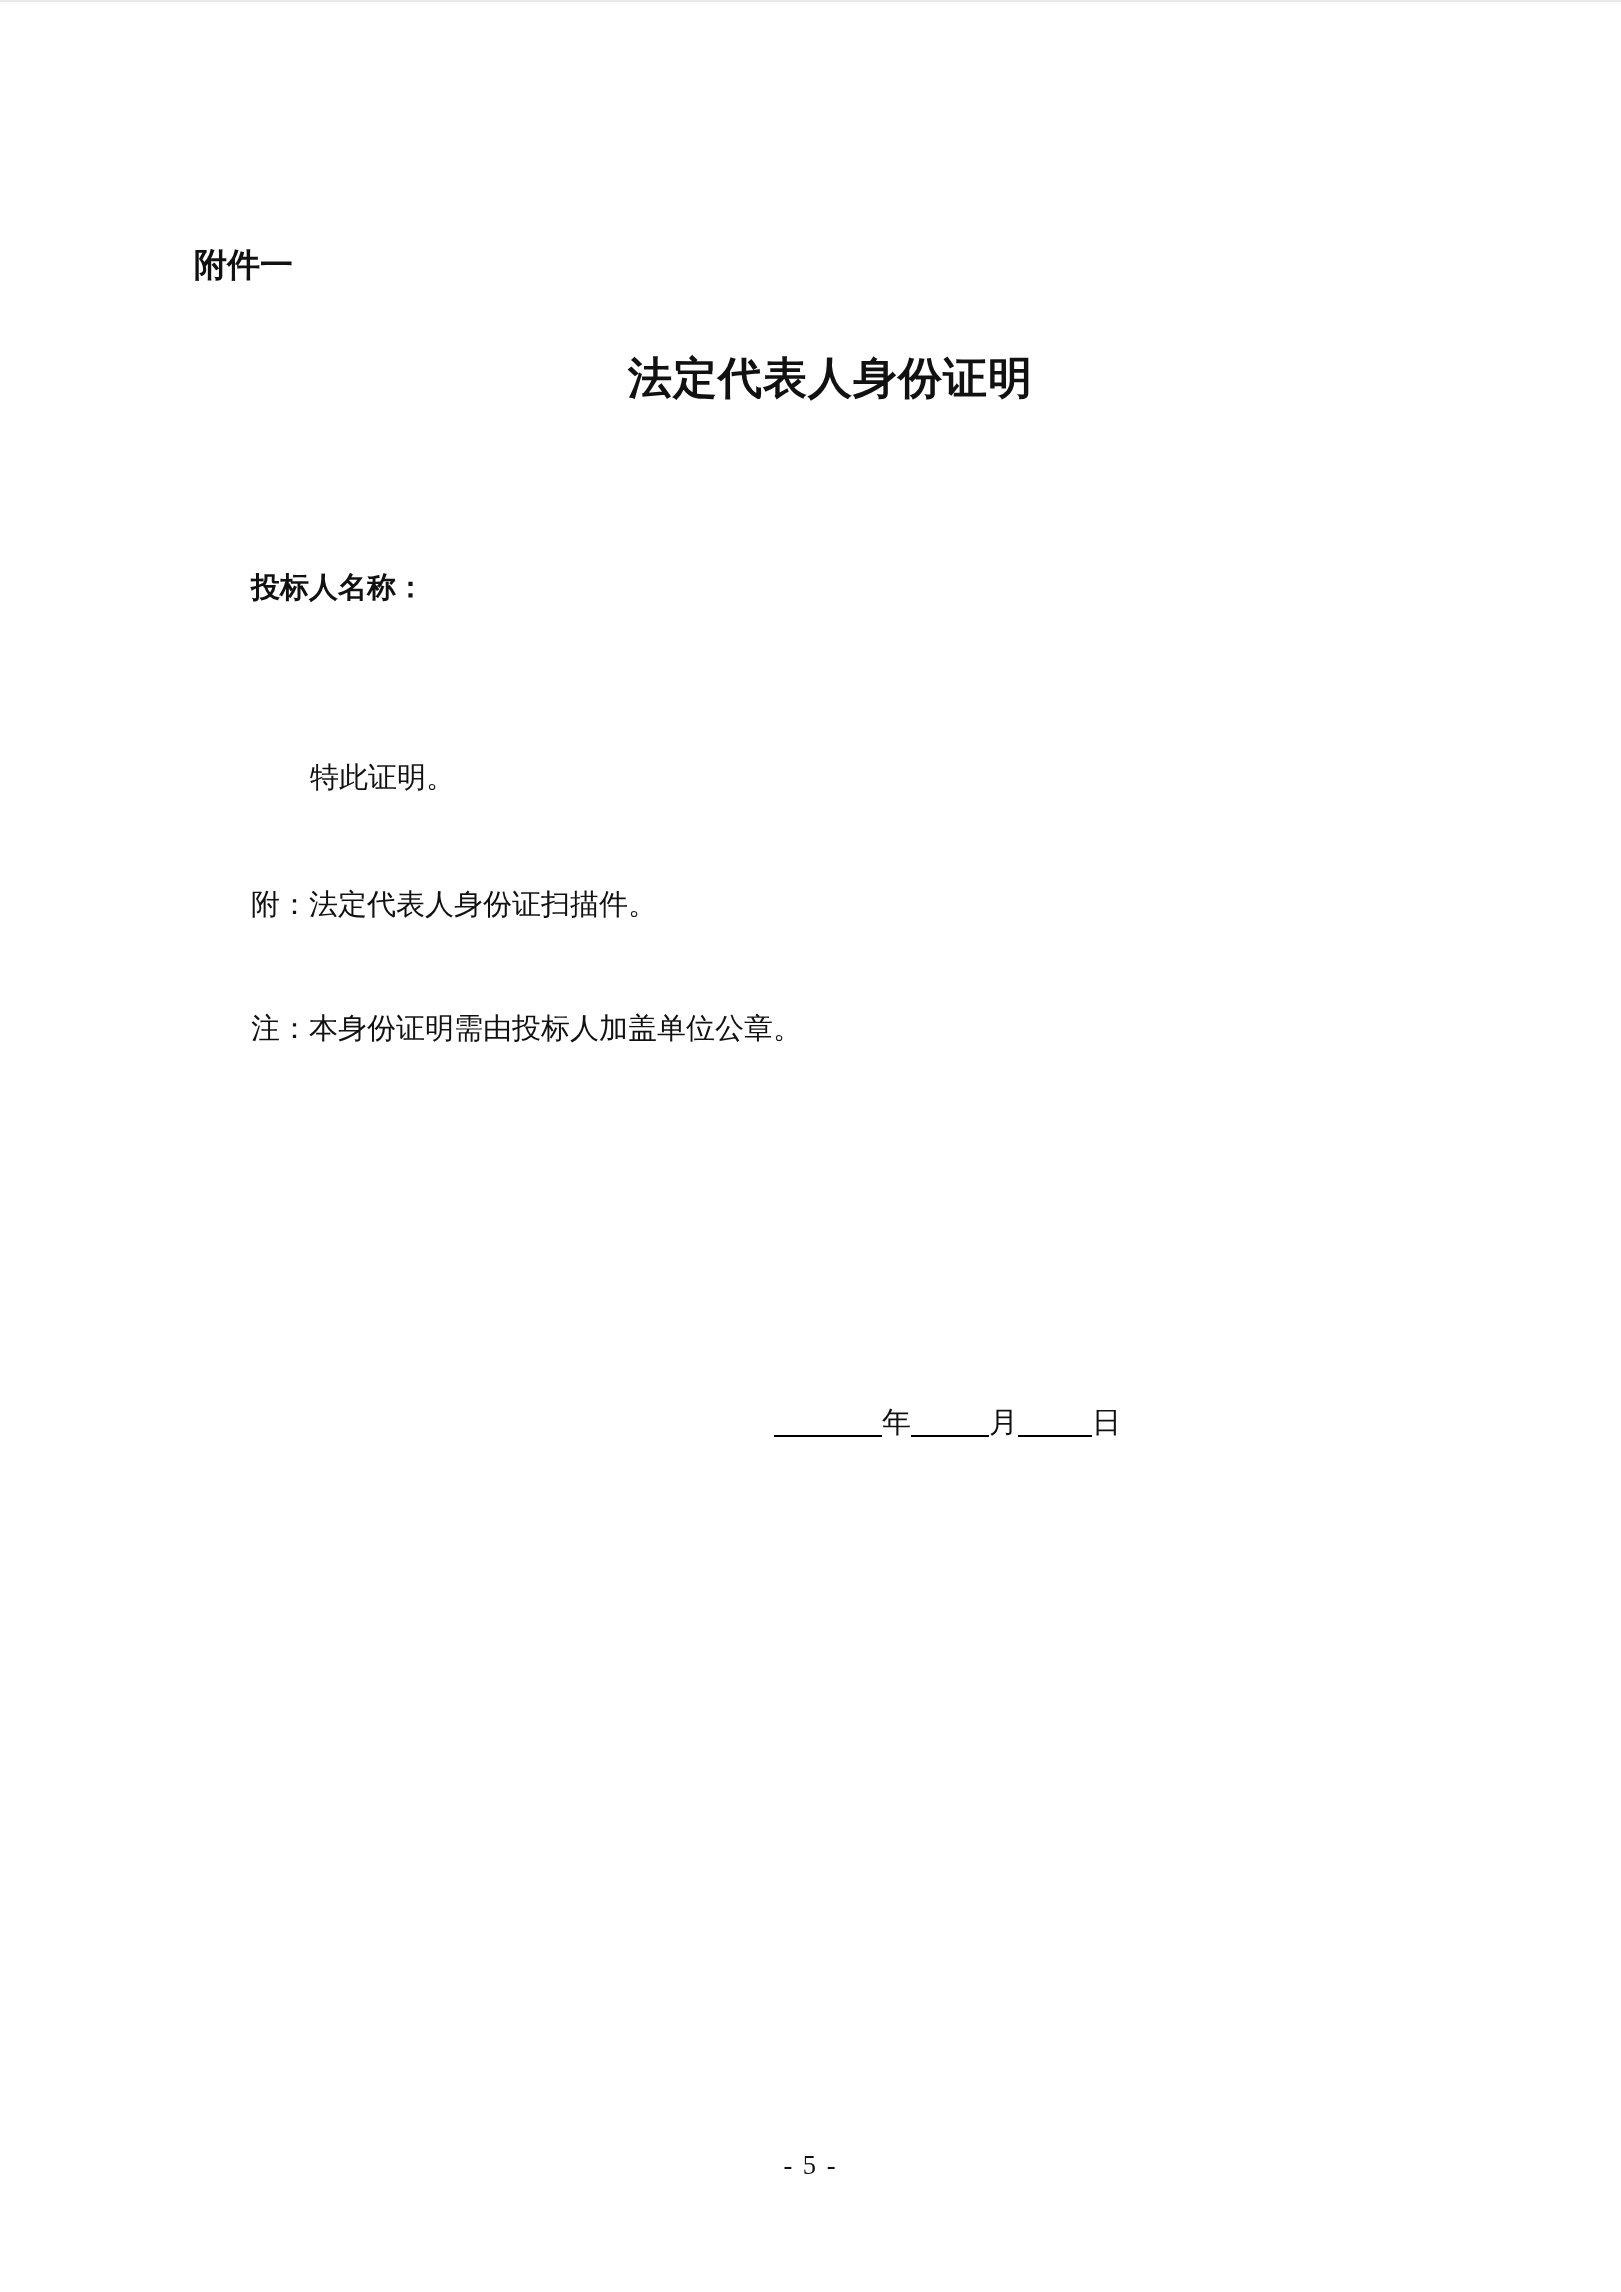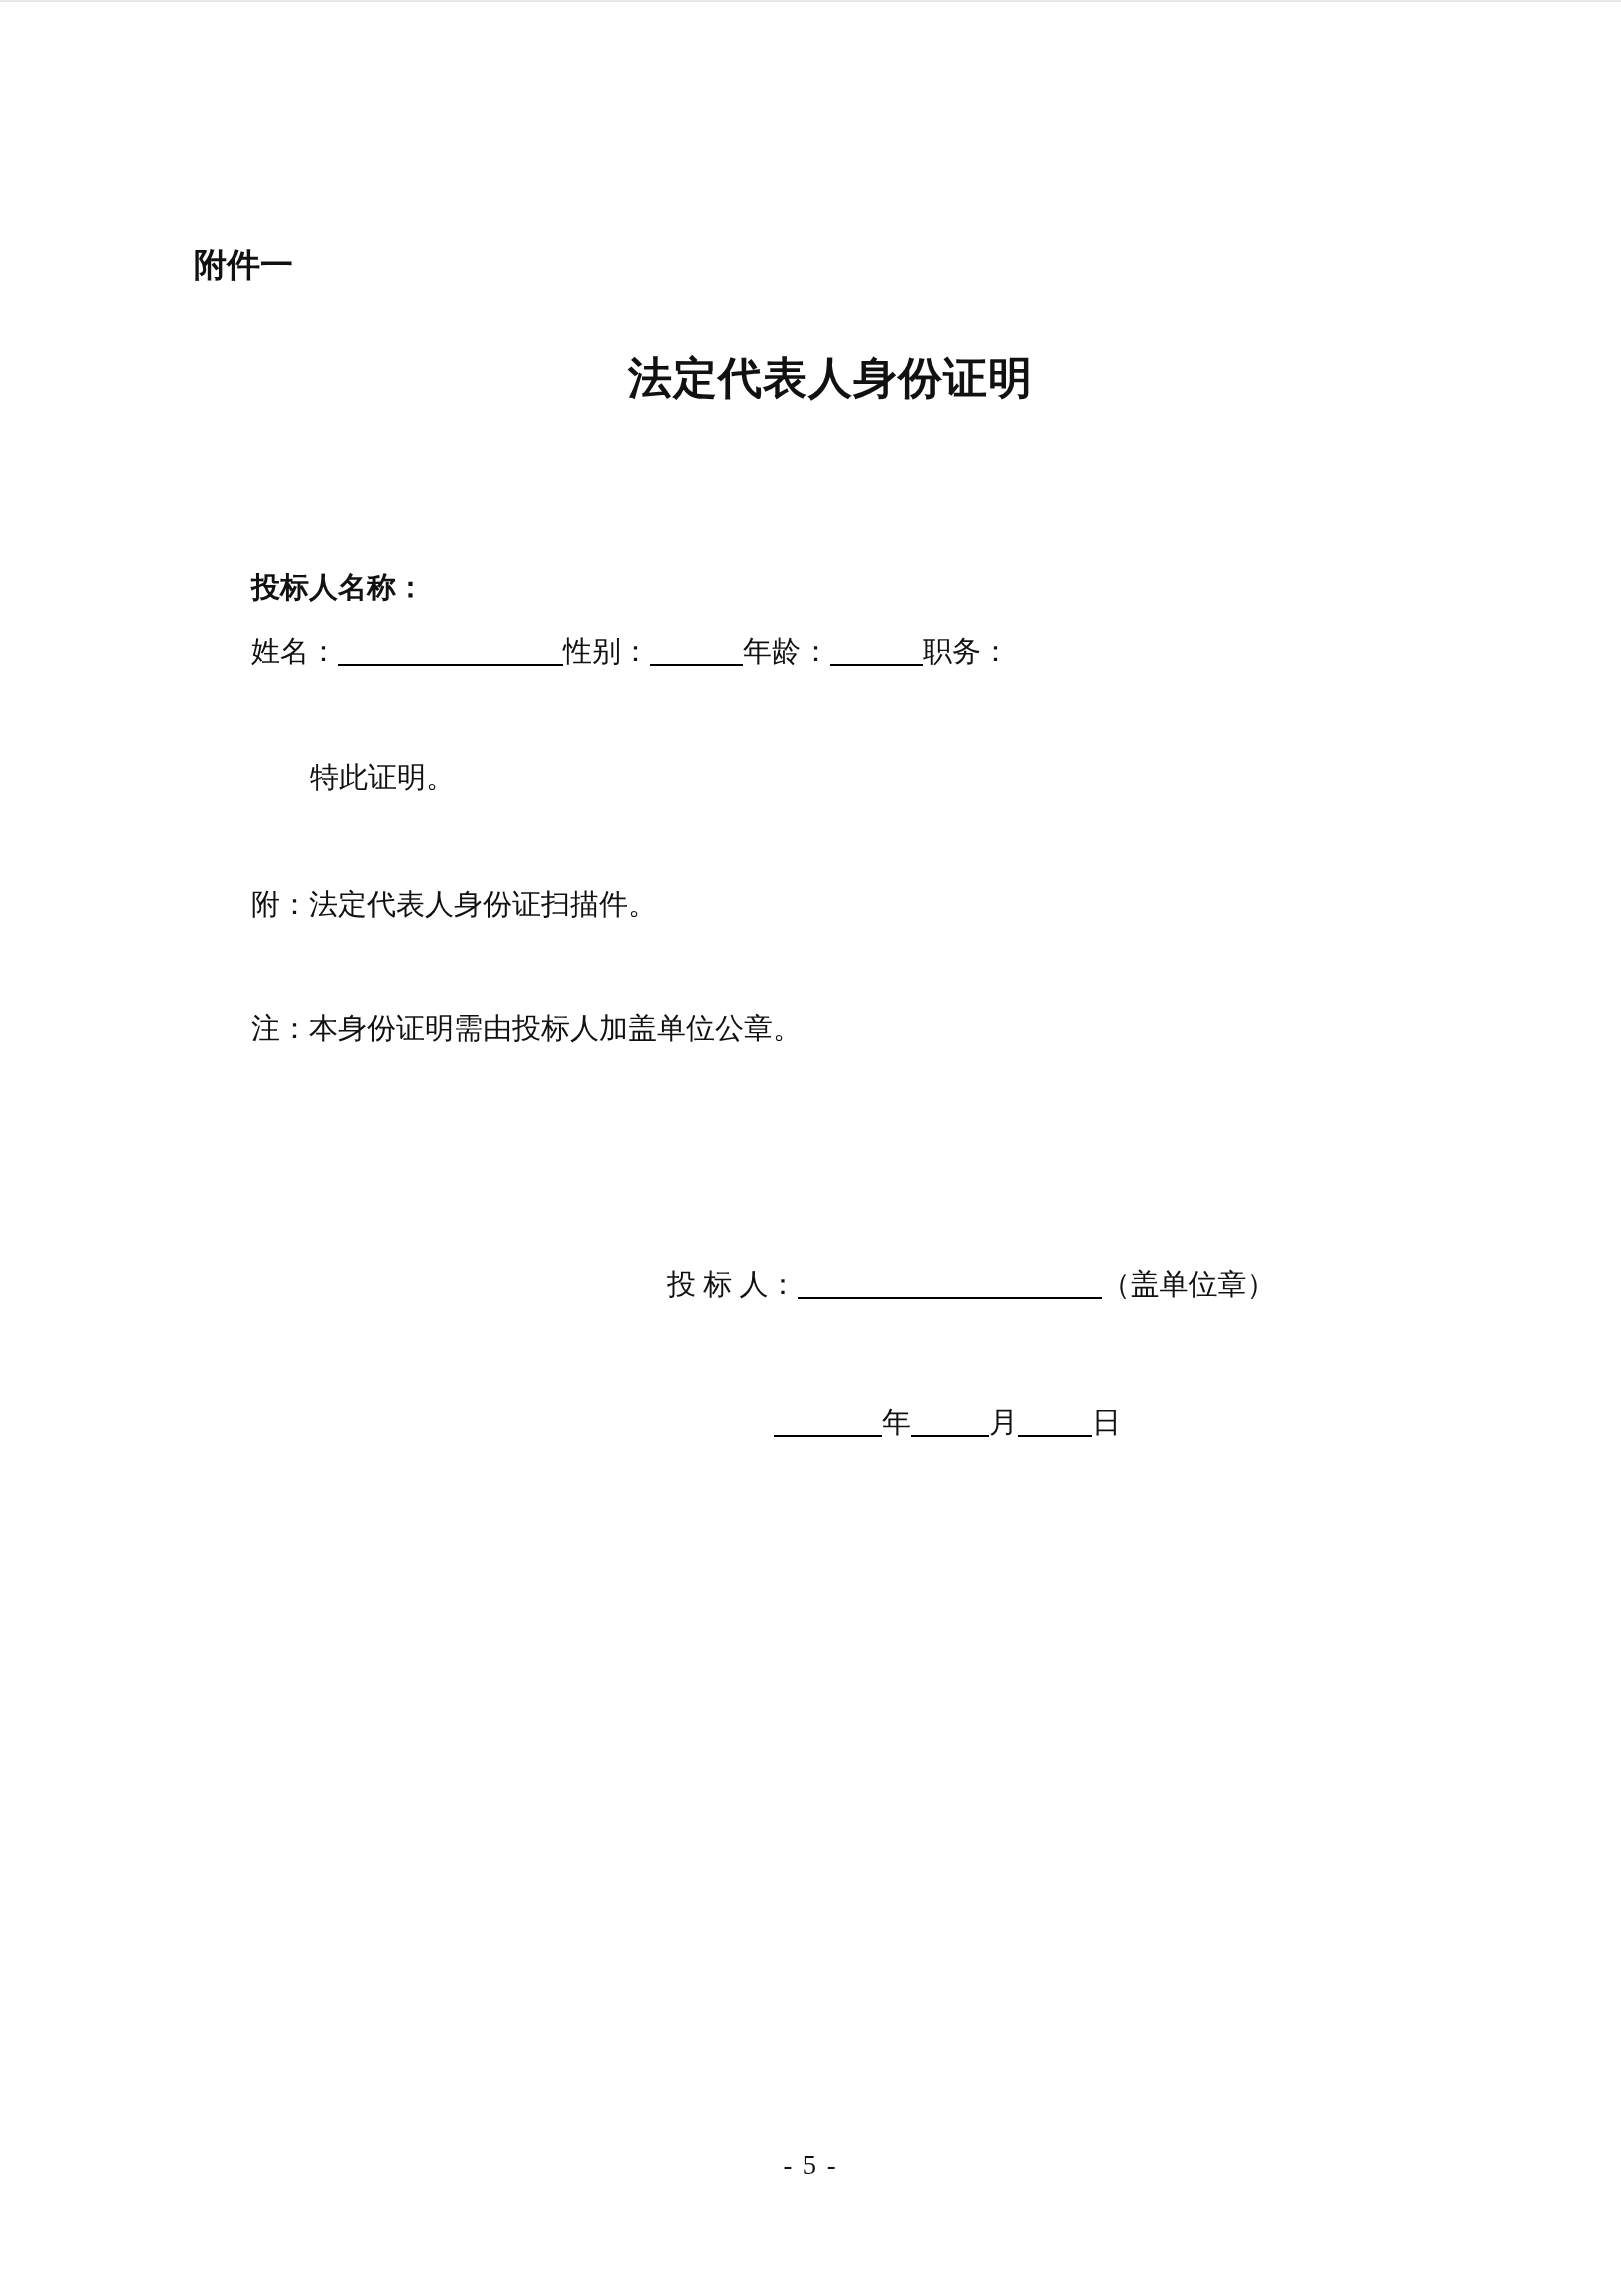--- a/index.html
+++ b/index.html
@@ -79,40 +79,34 @@
 <div class="page">
 
   <div class="line attachment-label">附件一</div>
 
   <div class="line doc-title">法定代表人身份证明</div>
 
   <div class="line bidder-name-line">
     <span class="lbl">投标人名称：</span>
   </div>
 
-  <div class="line name-line">
-    <span class="lbl">姓名：</span><span class="u u-name"></span><span class="lbl">性别：</span><span class="u u-gender"></span><span class="lbl">年龄：</span><span class="u u-age"></span><span class="lbl">职务：</span>
-  </div>
 
 
   <div class="line certify-line">
     <span class="lbl">特此证明。</span>
   </div>
 
   <div class="line attach-line">
     <span class="lbl">附：法定代表人身份证扫描件。</span>
   </div>
 
   <div class="line note-line">
     <span class="lbl">注：本身份证明需由投标人加盖单位公章。</span>
   </div>
 
-  <div class="line sig-line">
-    <span class="lbl">投 标 人：</span><span class="u u-sig"></span><span class="lbl">（盖单位章）</span>
-  </div>
 
   <div class="line date-line">
     <span class="u u-year"></span><span class="lbl">年</span><span class="u u-month"></span><span class="lbl">月</span><span class="u u-day"></span><span class="lbl">日</span>
   </div>
 
   <div class="line page-number">- 5 -</div>
 
 </div>
 
 

